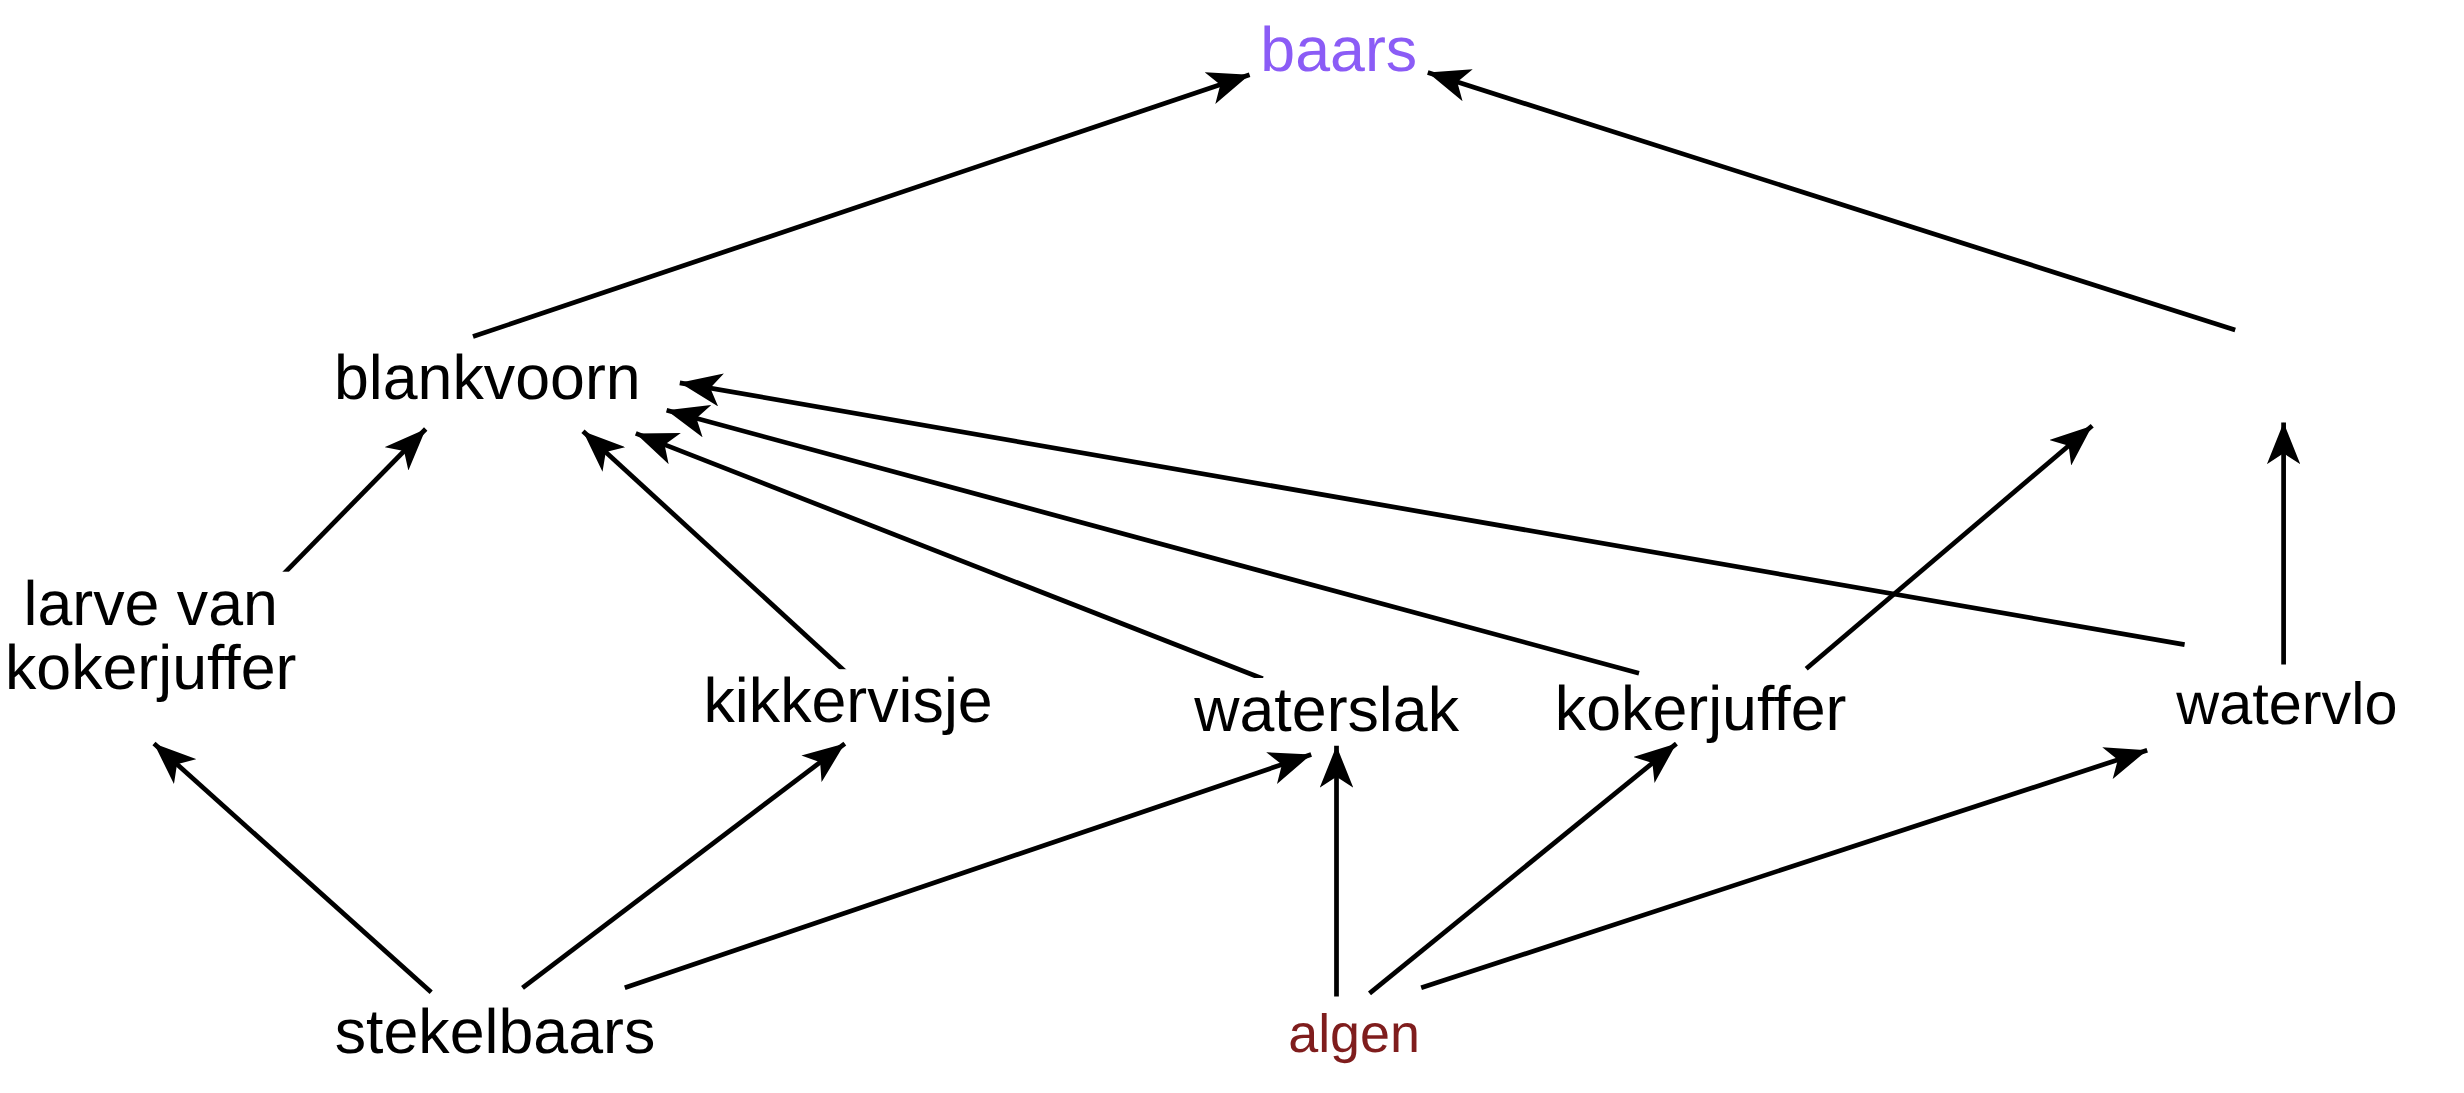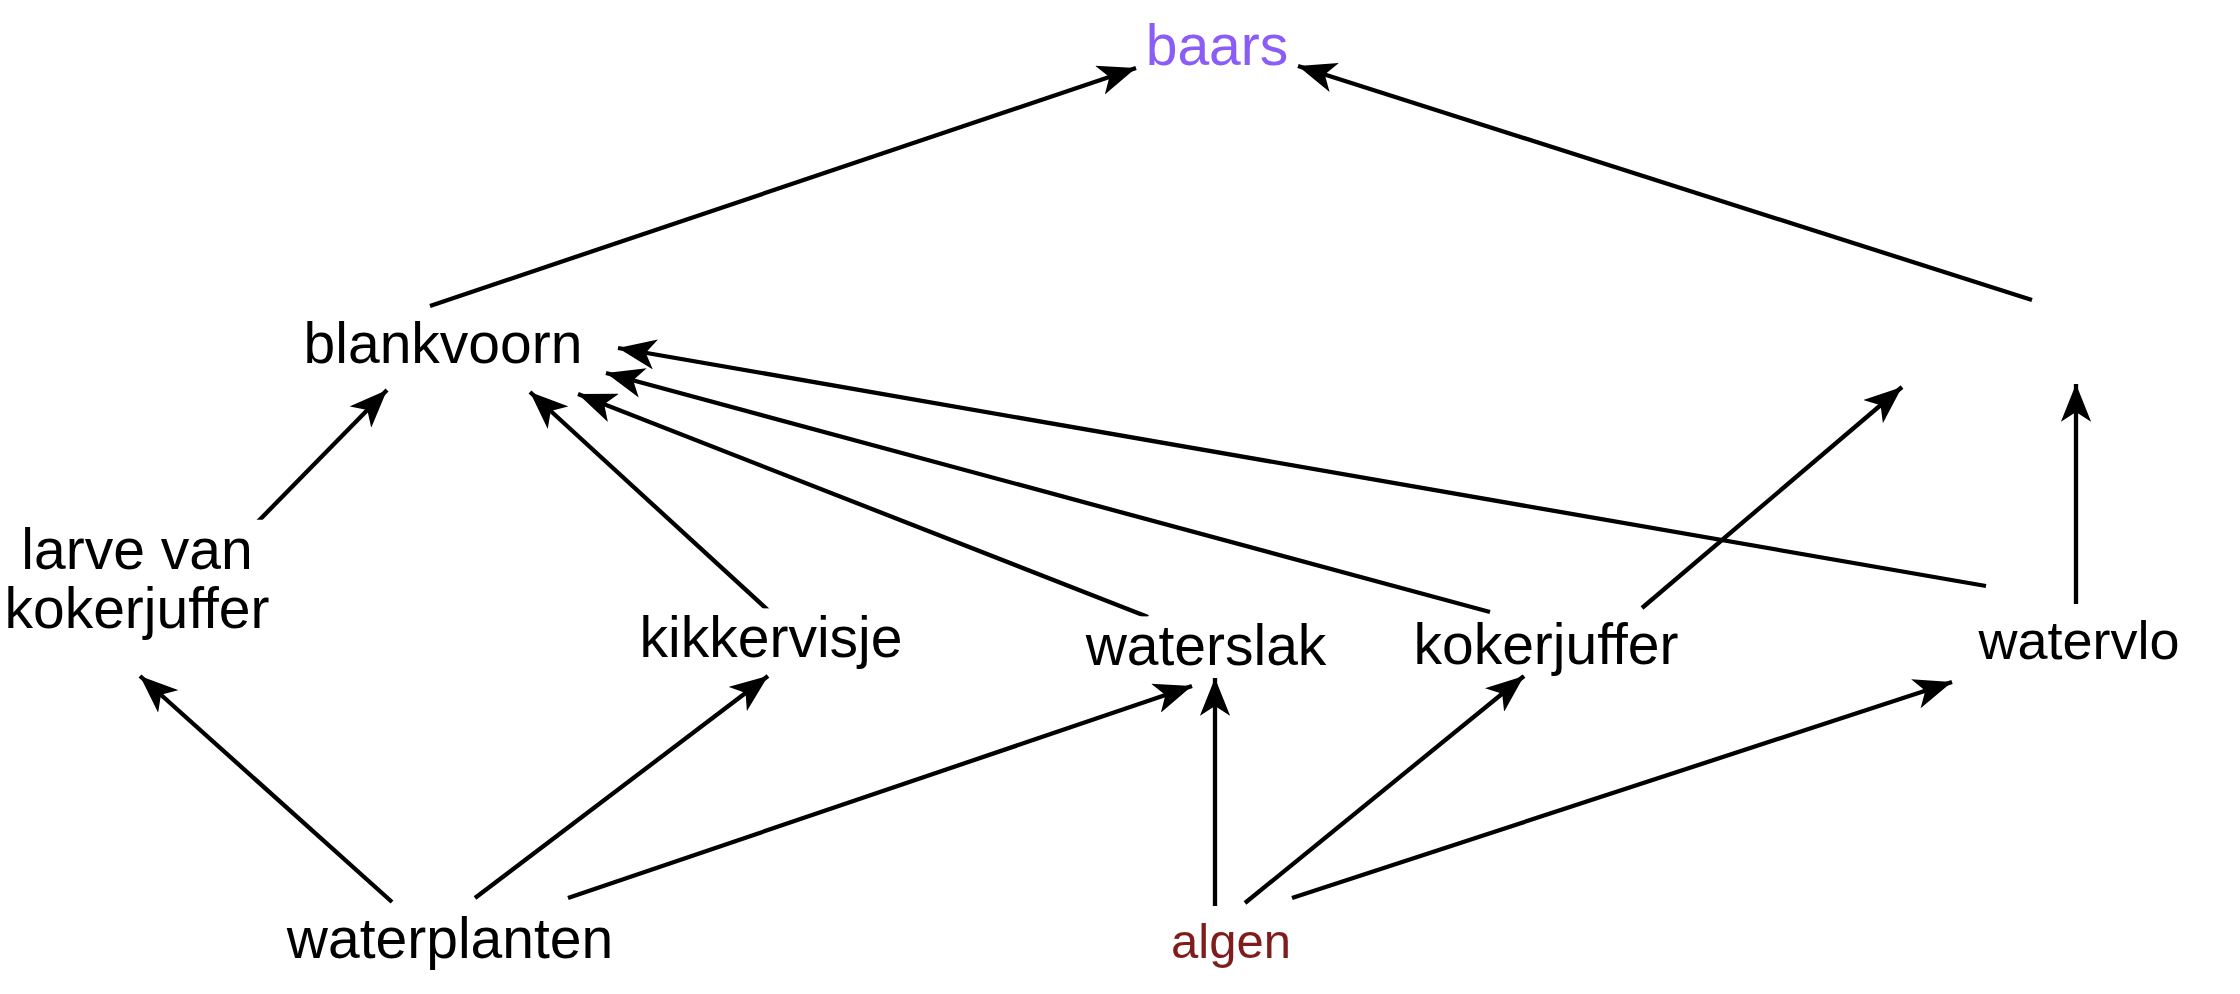--- a/index.html
+++ b/index.html
@@ -54,16 +54,16 @@
   </svg>
   <div class="node-layer" id="node-layer">
       <div class="node" style="left: 1217px; top: 46px; font-size: 57px; color: #8b5cf6;">baars</div>
       <div class="node" style="left: 443px; top: 344px; font-size: 57px; color: rgb(0, 0, 0);">blankvoorn</div>
       <div class="node" style="left: 137px; top: 579px; font-size: 57px; color: rgb(0, 0, 0);">larve van
 kokerjuffer</div>
       <div class="node" style="left: 771px; top: 638px; font-size: 57px; color: rgb(0, 0, 0);">kikkervisje</div>
       <div class="node" style="left: 1206px; top: 646px; font-size: 57px; color: rgb(0, 0, 0);">waterslak</div>
       <div class="node" style="left: 1546px; top: 645px; font-size: 57px; color: rgb(0, 0, 0);">kokerjuffer</div>
       <div class="node" style="left: 2079px; top: 640px; font-size: 54px; color: rgb(0, 0, 0);">watervlo</div>
-      <div class="node" style="left: 450px; top: 939px; font-size: 57px; color: rgb(0, 0, 0);">waterplanten</div>
+      <div class="node" style="left: 450px; top: 939px; font-size: 57px; color: rgb(0, 0, 0);">stekelbaars</div>
       <div class="node" style="left: 1231px; top: 941px; font-size: 49px; color: #7f1d1d;">algen</div>
     </div>
 </div>
 
 </body></html>

